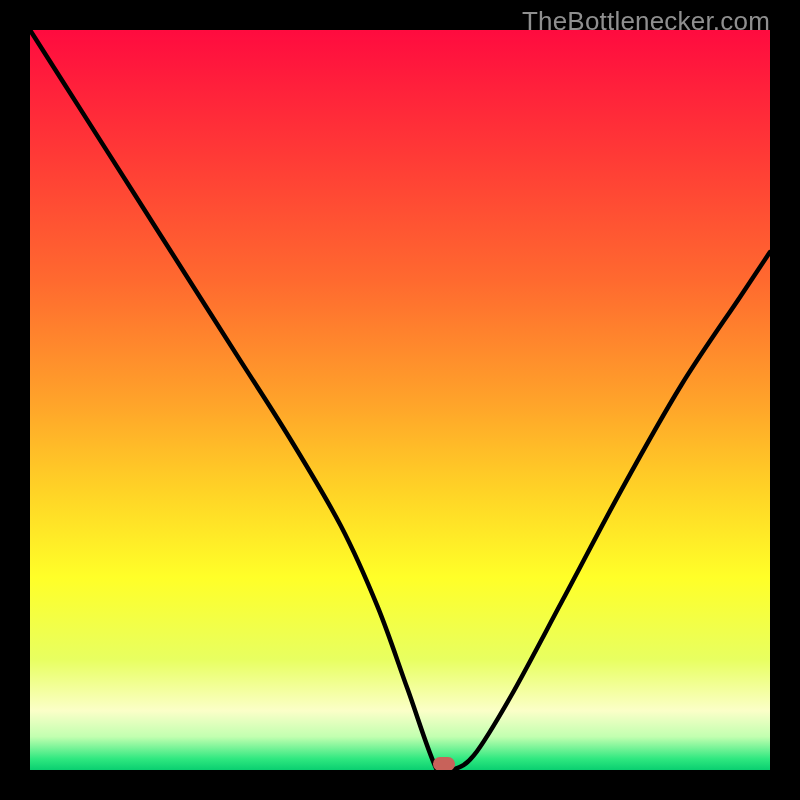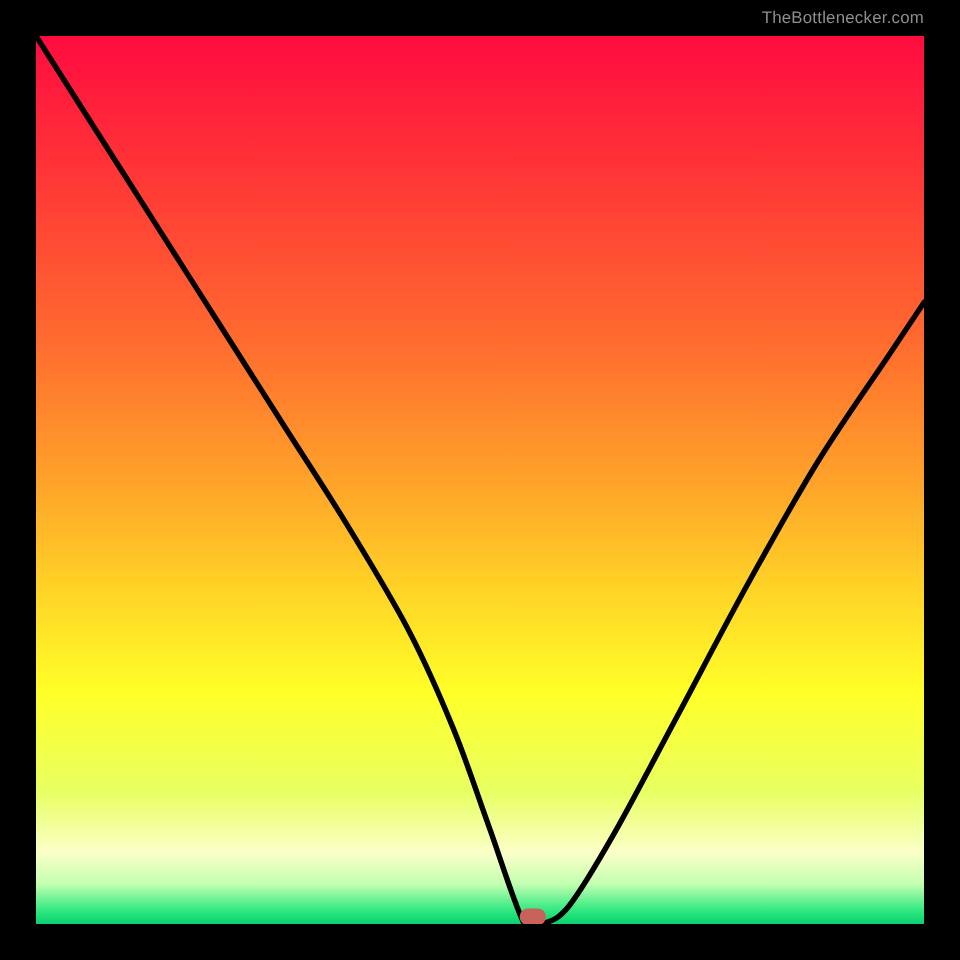--- a/index.html
+++ b/index.html
@@ -30,21 +30,21 @@
     left: 0;
     top: 0;
     width: 100%;
     height: 100%;
   }
   .credit {
     position: absolute;
     top: 6px;
     right: 30px;
     color: #8f8f8f;
-    font-size: 14px;
+    font-size: 26px;
     letter-spacing: 0.2px;
     font-weight: 400;
   }
   .curve {
     position: absolute;
     left: 0;
     top: 0;
   }
   .marker {
     position: absolute;

